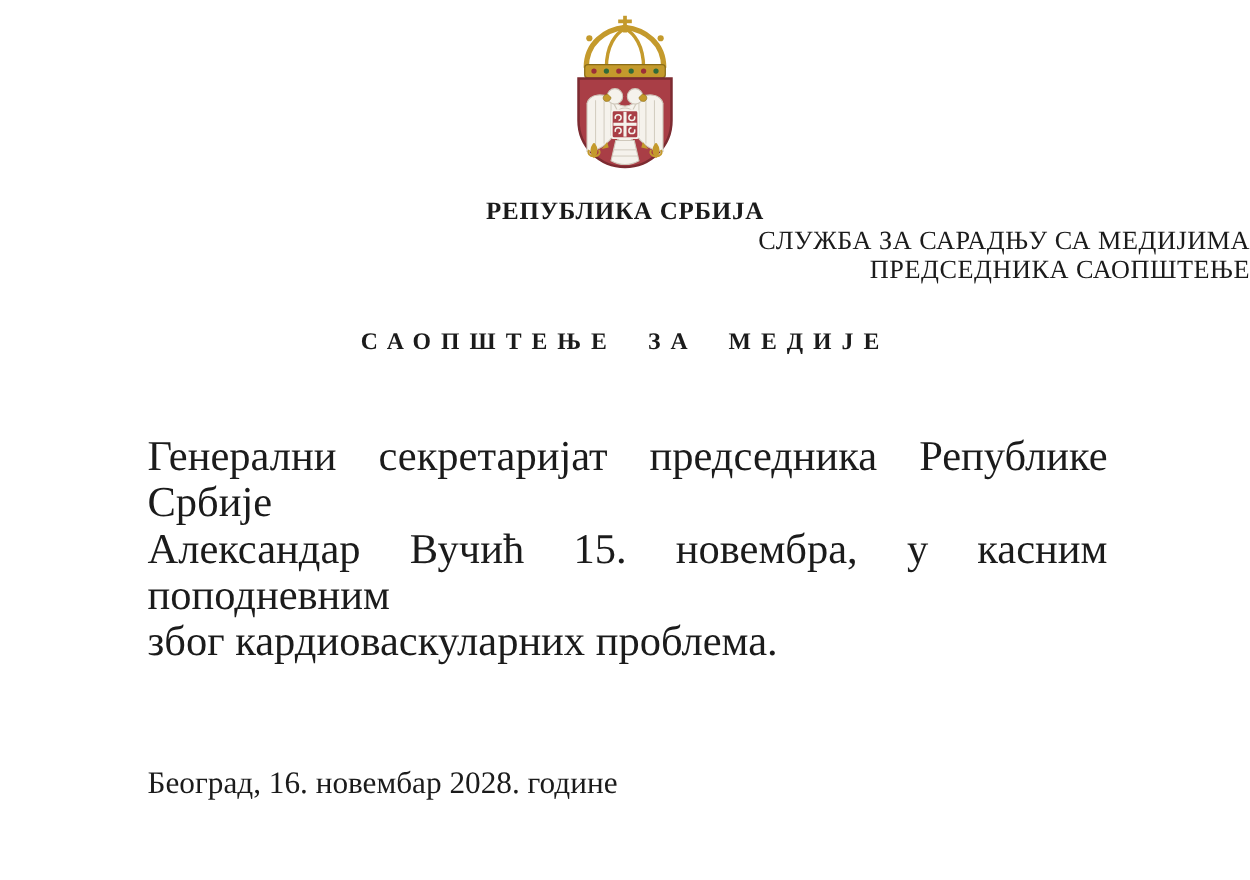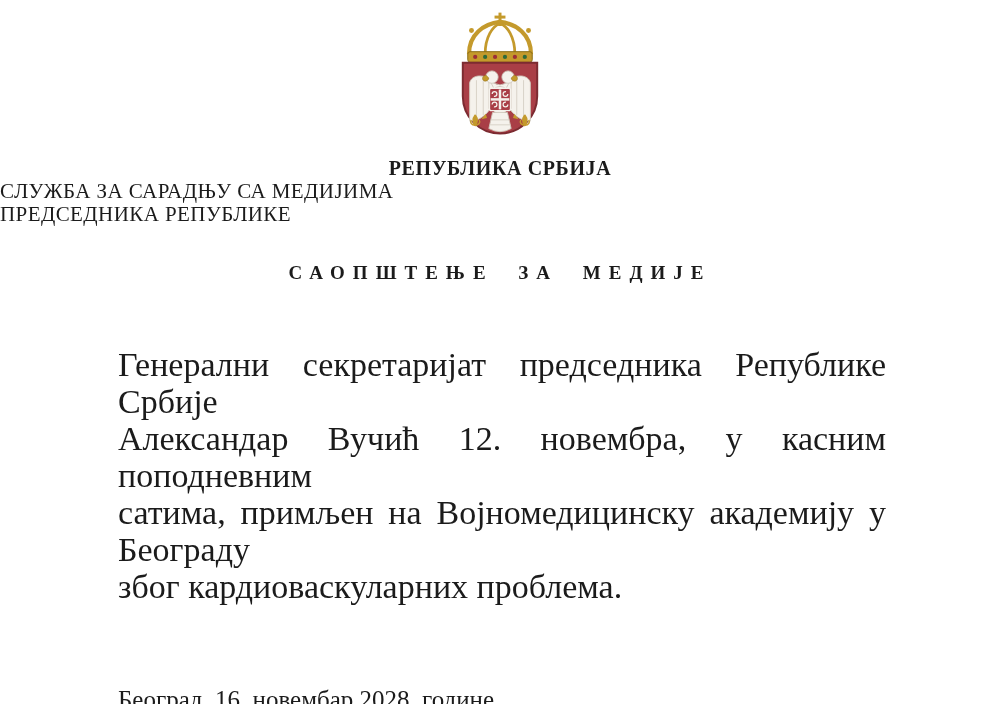--- a/index.html
+++ b/index.html
@@ -25,21 +25,21 @@
   }
   .org-line-1 {
     margin-top: 16px;
     text-align: center;
     font-size: 20px;
     font-weight: bold;
     line-height: 24px;
     letter-spacing: 0.03em;
   }
   .org-line {
-    text-align: left;
+    text-align: right;
     font-size: 21px;
     font-weight: normal;
     line-height: 23px;
     letter-spacing: 0.02em;
   }
   .release-title {
     margin-top: 32px;
     text-align: center;
     font-size: 19px;
     font-weight: bold;
@@ -141,26 +141,25 @@
         <path d="M30,83 c-2.2,3 -2.2,6 0,8.5 c2.2,-2.5 2.2,-5.5 0,-8.5"></path>
         <path d="M26.8,87 c-1.2,2.2 0.3,4.2 3.2,4.4 M33.2,87 c1.2,2.2 -0.3,4.2 -3.2,4.4" fill="none"></path>
         <path d="M70,83 c-2.2,3 -2.2,6 0,8.5 c2.2,-2.5 2.2,-5.5 0,-8.5"></path>
         <path d="M66.8,87 c-1.2,2.2 0.3,4.2 3.2,4.4 M73.2,87 c1.2,2.2 -0.3,4.2 -3.2,4.4" fill="none"></path>
       </g>
     </svg>
   </div>
 
   <div class="org-line-1">РЕПУБЛИКА СРБИЈА</div>
   <div class="org-line">СЛУЖБА ЗА САРАДЊУ СА МЕДИЈИМА</div>
-  <div class="org-line">ПРЕДСЕДНИКА РЕПУБЛИКЕ</div>
+  <div class="org-line">ПРЕДСЕДНИКА САОПШТЕЊЕ</div>
 
   <div class="release-title">САОПШТЕЊЕ ЗА МЕДИЈЕ</div>
 
   <div class="body-block">
     <div class="body-line">Генерални секретаријат председника Републике Србије</div>
-    <div class="body-line">Александар Вучић 12. новембра, у касним поподневним</div>
-    <div class="body-line">сатима, примљен на Војномедицинску академију у Београду</div>
+    <div class="body-line">Александар Вучић 15. новембра, у касним поподневним</div>
     <div class="body-line last">због кардиоваскуларних проблема.</div>
   </div>
 
   <div class="dateline">Београд, 16. новембар 2028. године</div>
 
 </div>
 
 </body></html>

